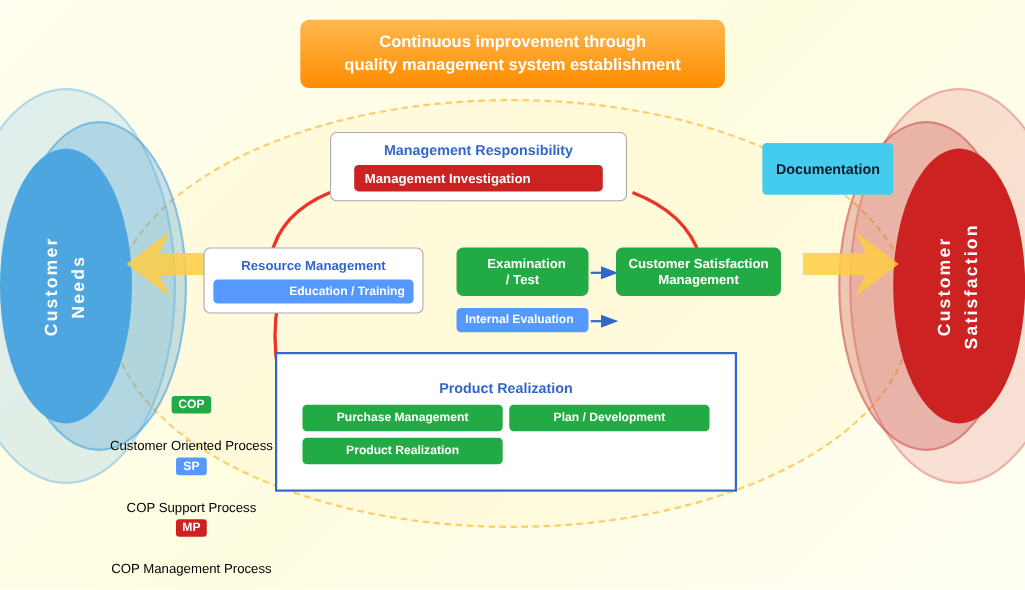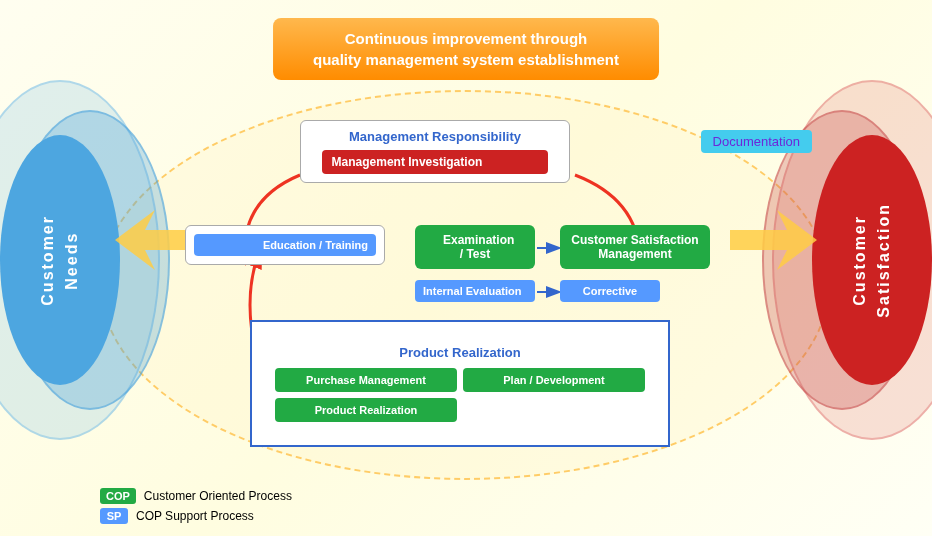--- a/index.html
+++ b/index.html
@@ -138,25 +138,25 @@
       border: 2px dashed #ffcc66;
       background: rgba(255, 245, 200, 0.3);
     }
 
     
     .documentation-label {
       position: absolute;
       top: 130px;
       right: 120px;
       background: #44ccee;
-      color: #6d28d9;
-      padding: 4px 12px;
+      color: #0f172a;
+      padding: 16px 12px;
       border-radius: 4px;
       font-size: 13px;
-      font-weight: normal;
+      font-weight: bold;
       z-index: 10;
     }
 
     
     .mgmt-responsibility-box {
       position: absolute;
       top: 120px;
       left: 300px;
       width: 270px;
       background: white;
@@ -319,22 +319,23 @@
       bottom: 12px;
       left: 100px;
       display: flex;
       flex-direction: column;
       gap: 4px;
       z-index: 10;
     }
     .legend-item {
       display: flex;
       align-items: center;
-      gap: 8px;
+      gap: 22px;
       font-size: 12px;
+      flex-direction: column;
     }
     .legend-badge {
       padding: 2px 6px;
       border-radius: 3px;
       font-weight: bold;
       font-size: 11px;
       color: white;
       min-width: 28px;
       text-align: center;
     }
@@ -406,48 +407,52 @@
       </marker>
     </defs>
   </svg>
 
   <div class="mgmt-responsibility-box">
     <div class="mgmt-responsibility-title">Management  Responsibility</div>
     <div class="mgmt-investigation-btn">Management  Investigation</div>
   </div>
 
   <div class="resource-box">
+    <div class="resource-title">Resource  Management</div>
     <div class="education-btn">Education / Training</div>
   </div>
 
   <div class="exam-test-box">
     <span>Examination<br>/ Test</span>
   </div>
 
   <div class="cust-sat-mgmt-box">
     <span>Customer Satisfaction<br>Management</span>
   </div>
 
   <div class="internal-eval-box">Internal Evaluation</div>
 
-  <div class="corrective-box">Corrective</div>
 
   <div class="product-real-outer">
     <div class="product-real-title">Product Realization</div>
     <div class="product-grid">
       <div class="green-btn">Purchase Management</div>
       <div class="green-btn">Plan / Development</div>
       <div class="green-btn">Product Realization</div>
     </div>
   </div>
 
   <div class="legend">
     <div class="legend-item">
       <span class="legend-badge" style="background:#22aa44;">COP</span>
       <span>Customer Oriented Process</span>
     </div>
     <div class="legend-item">
       <span class="legend-badge" style="background:#5599ff;">SP</span>
       <span>COP Support Process</span>
     </div>
+    <div class="legend-item">
+      <span class="legend-badge" style="background:#cc2222;">MP</span>
+      <span>COP Management Process</span>
+    </div>
   </div>
 
 </div>
 
 </body></html>

